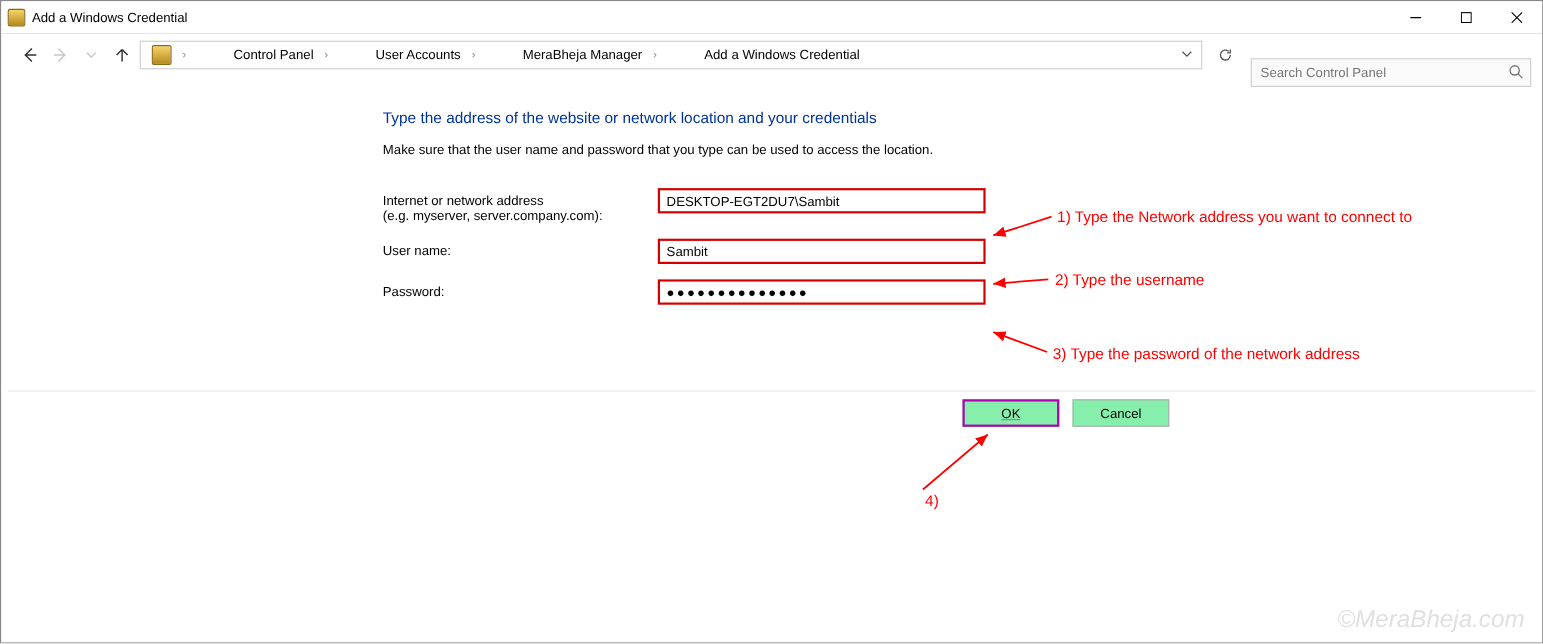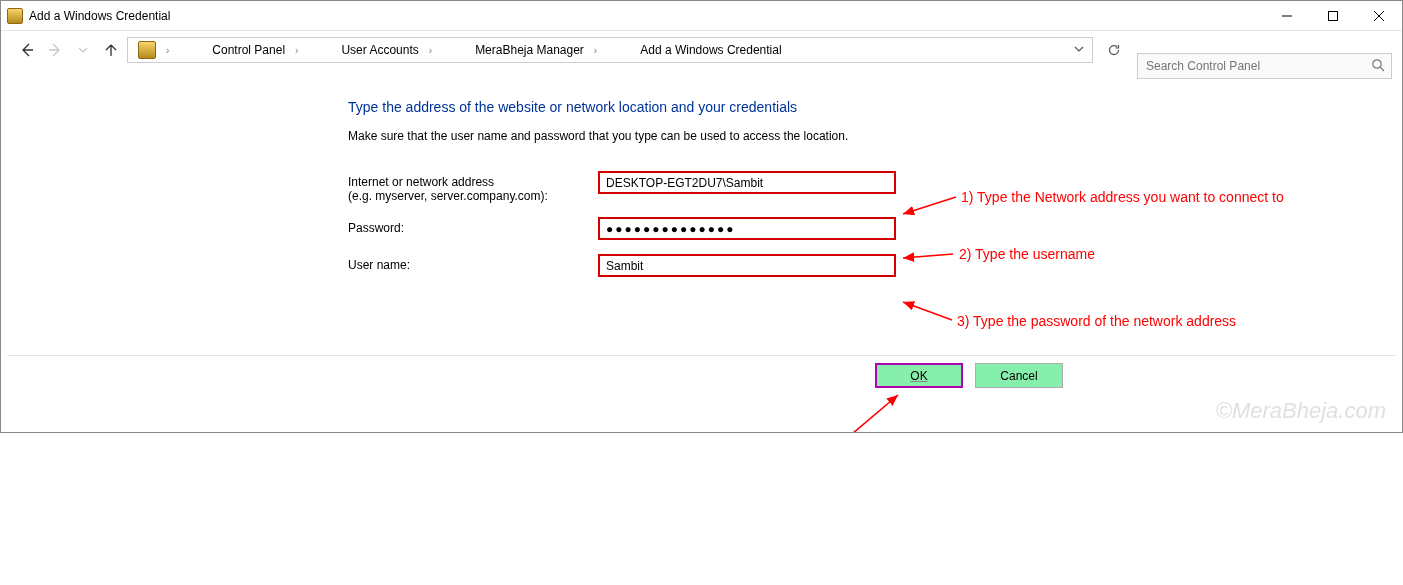--- a/index.html
+++ b/index.html
@@ -1,17 +1,17 @@
 <!DOCTYPE html>
 <html><head>
 <meta charset="utf-8">
 <style>
   * { box-sizing: border-box; }
   html,body{margin:0;padding:0;font-family:"Segoe UI",Tahoma,Arial,sans-serif;font-size:12px;color:#000;background:#fff;}
-  .window{width:1403px;height:433px;position:relative;border:1px solid #888;background:#fff;overflow:hidden;}
+  .window{width:1403px;height:585px;position:relative;border:1px solid #888;background:#fff;overflow:hidden;}
   
   .titlebar{height:30px;display:flex;align-items:center;padding:0 0 0 6px;border-bottom:1px solid #e5e5e5;}
   .titlebar-icon{width:16px;height:16px;background:linear-gradient(#f7d46a,#b58a1d);border:1px solid #8a6914;border-radius:2px;margin-right:6px;flex:none;}
   .title-text{flex:1;font-size:12px;}
   .win-btns{display:flex;height:100%;}
   .win-btn{width:46px;height:100%;display:flex;align-items:center;justify-content:center;font-size:13px;font-family:Arial;color:#000;}
   
   .navbar{height:38px;display:flex;align-items:center;padding:0 10px 0 14px;gap:4px;}
   .nav-icon-btn{width:24px;height:24px;display:flex;align-items:center;justify-content:center;color:#555;}
   .nav-icon-btn.disabled{color:#bdbdbd;}
@@ -132,27 +132,27 @@
 
     <div class="form-row">
       <div class="form-lbl">
         <span>Internet or network address</span>
         <span class="sub">(e.g. myserver, server.company.com):</span>
       </div>
       <input class="form-inp" type="text" value="DESKTOP-EGT2DU7\Sambit" style="">
     </div>
 
     <div class="form-row">
-      <div class="form-lbl">Password:</div>
-      <input class="form-inp pwd" type="text" value="●●●●●●●●●●●●●●" style="">
+      <div class="form-lbl">User name:</div>
+      <input class="form-inp" type="text" value="Sambit" style="">
     </div>
 
     <div class="form-row">
-      <div class="form-lbl">User name:</div>
-      <input class="form-inp" type="text" value="Sambit" style="">
+      <div class="form-lbl">Password:</div>
+      <input class="form-inp pwd" type="text" value="●●●●●●●●●●●●●●" style="">
     </div>
   </div>
 
   <div class="footer-sep"></div>
   <div class="bbar">
     <div class="btn ok">
       <span style="text-decoration:underline;text-decoration-color:#888;display:inline-block;">OK</span>
     </div>
     <div class="btn">Cancel</div>
   </div>

